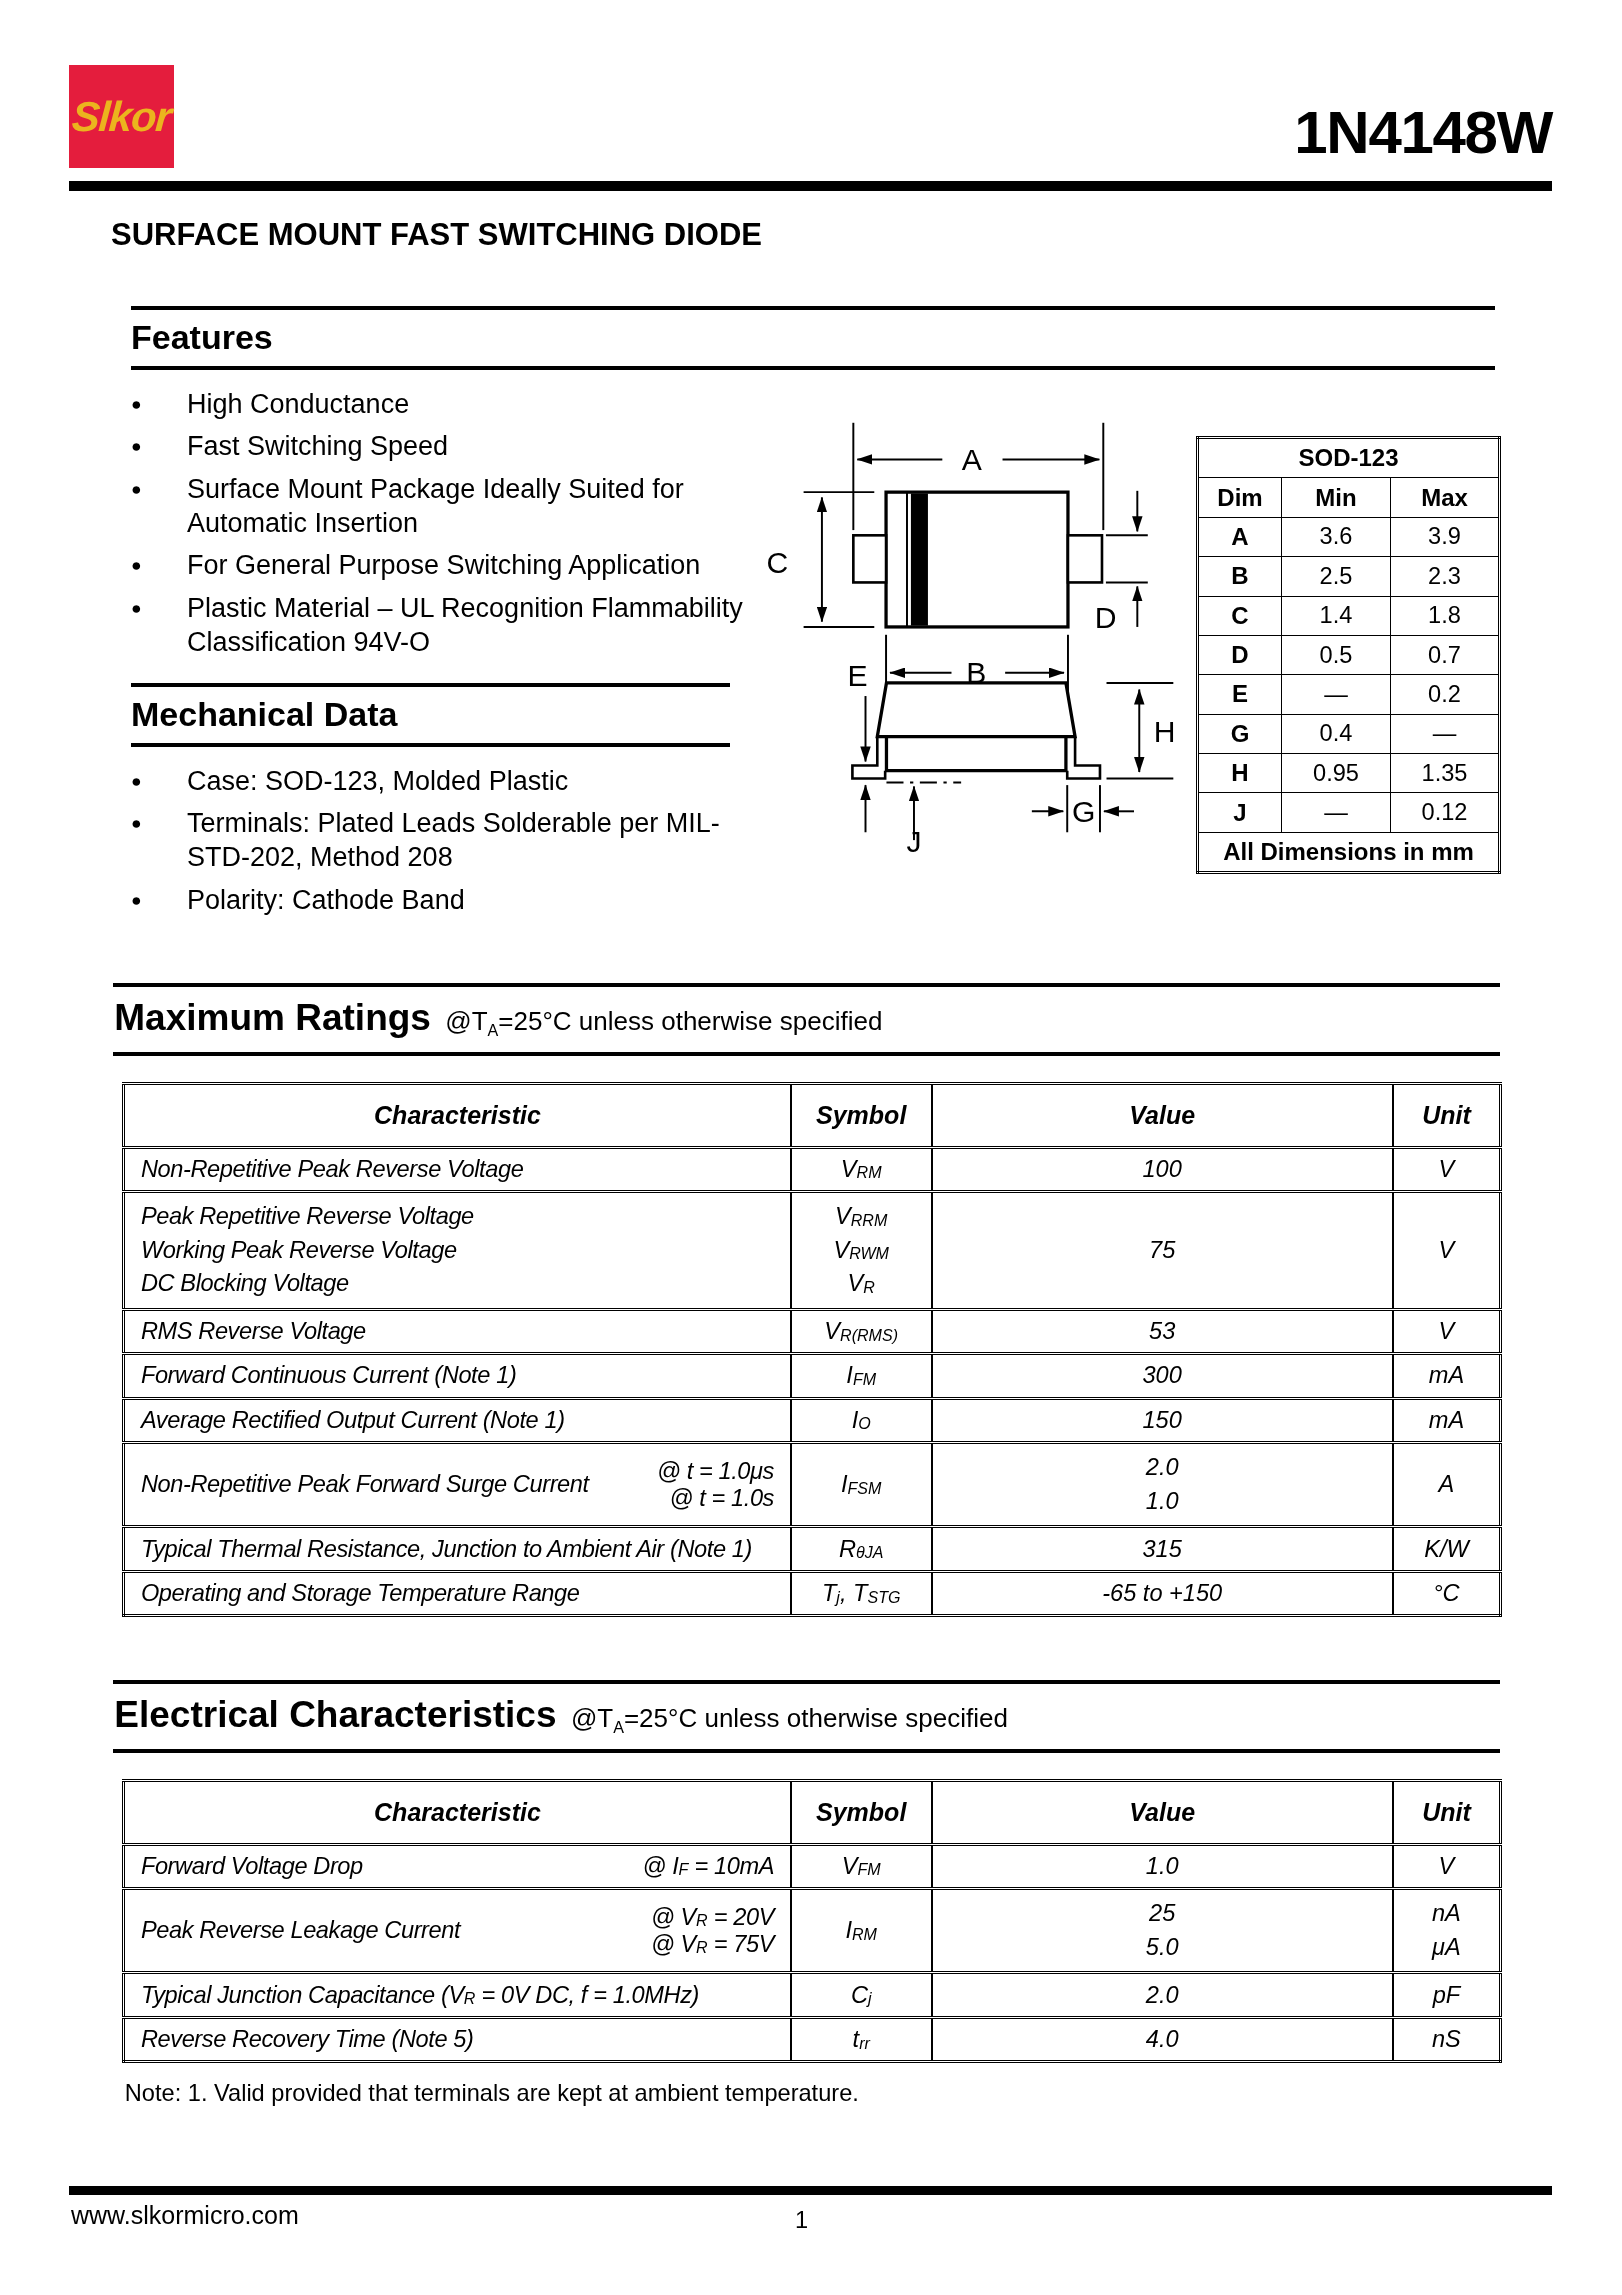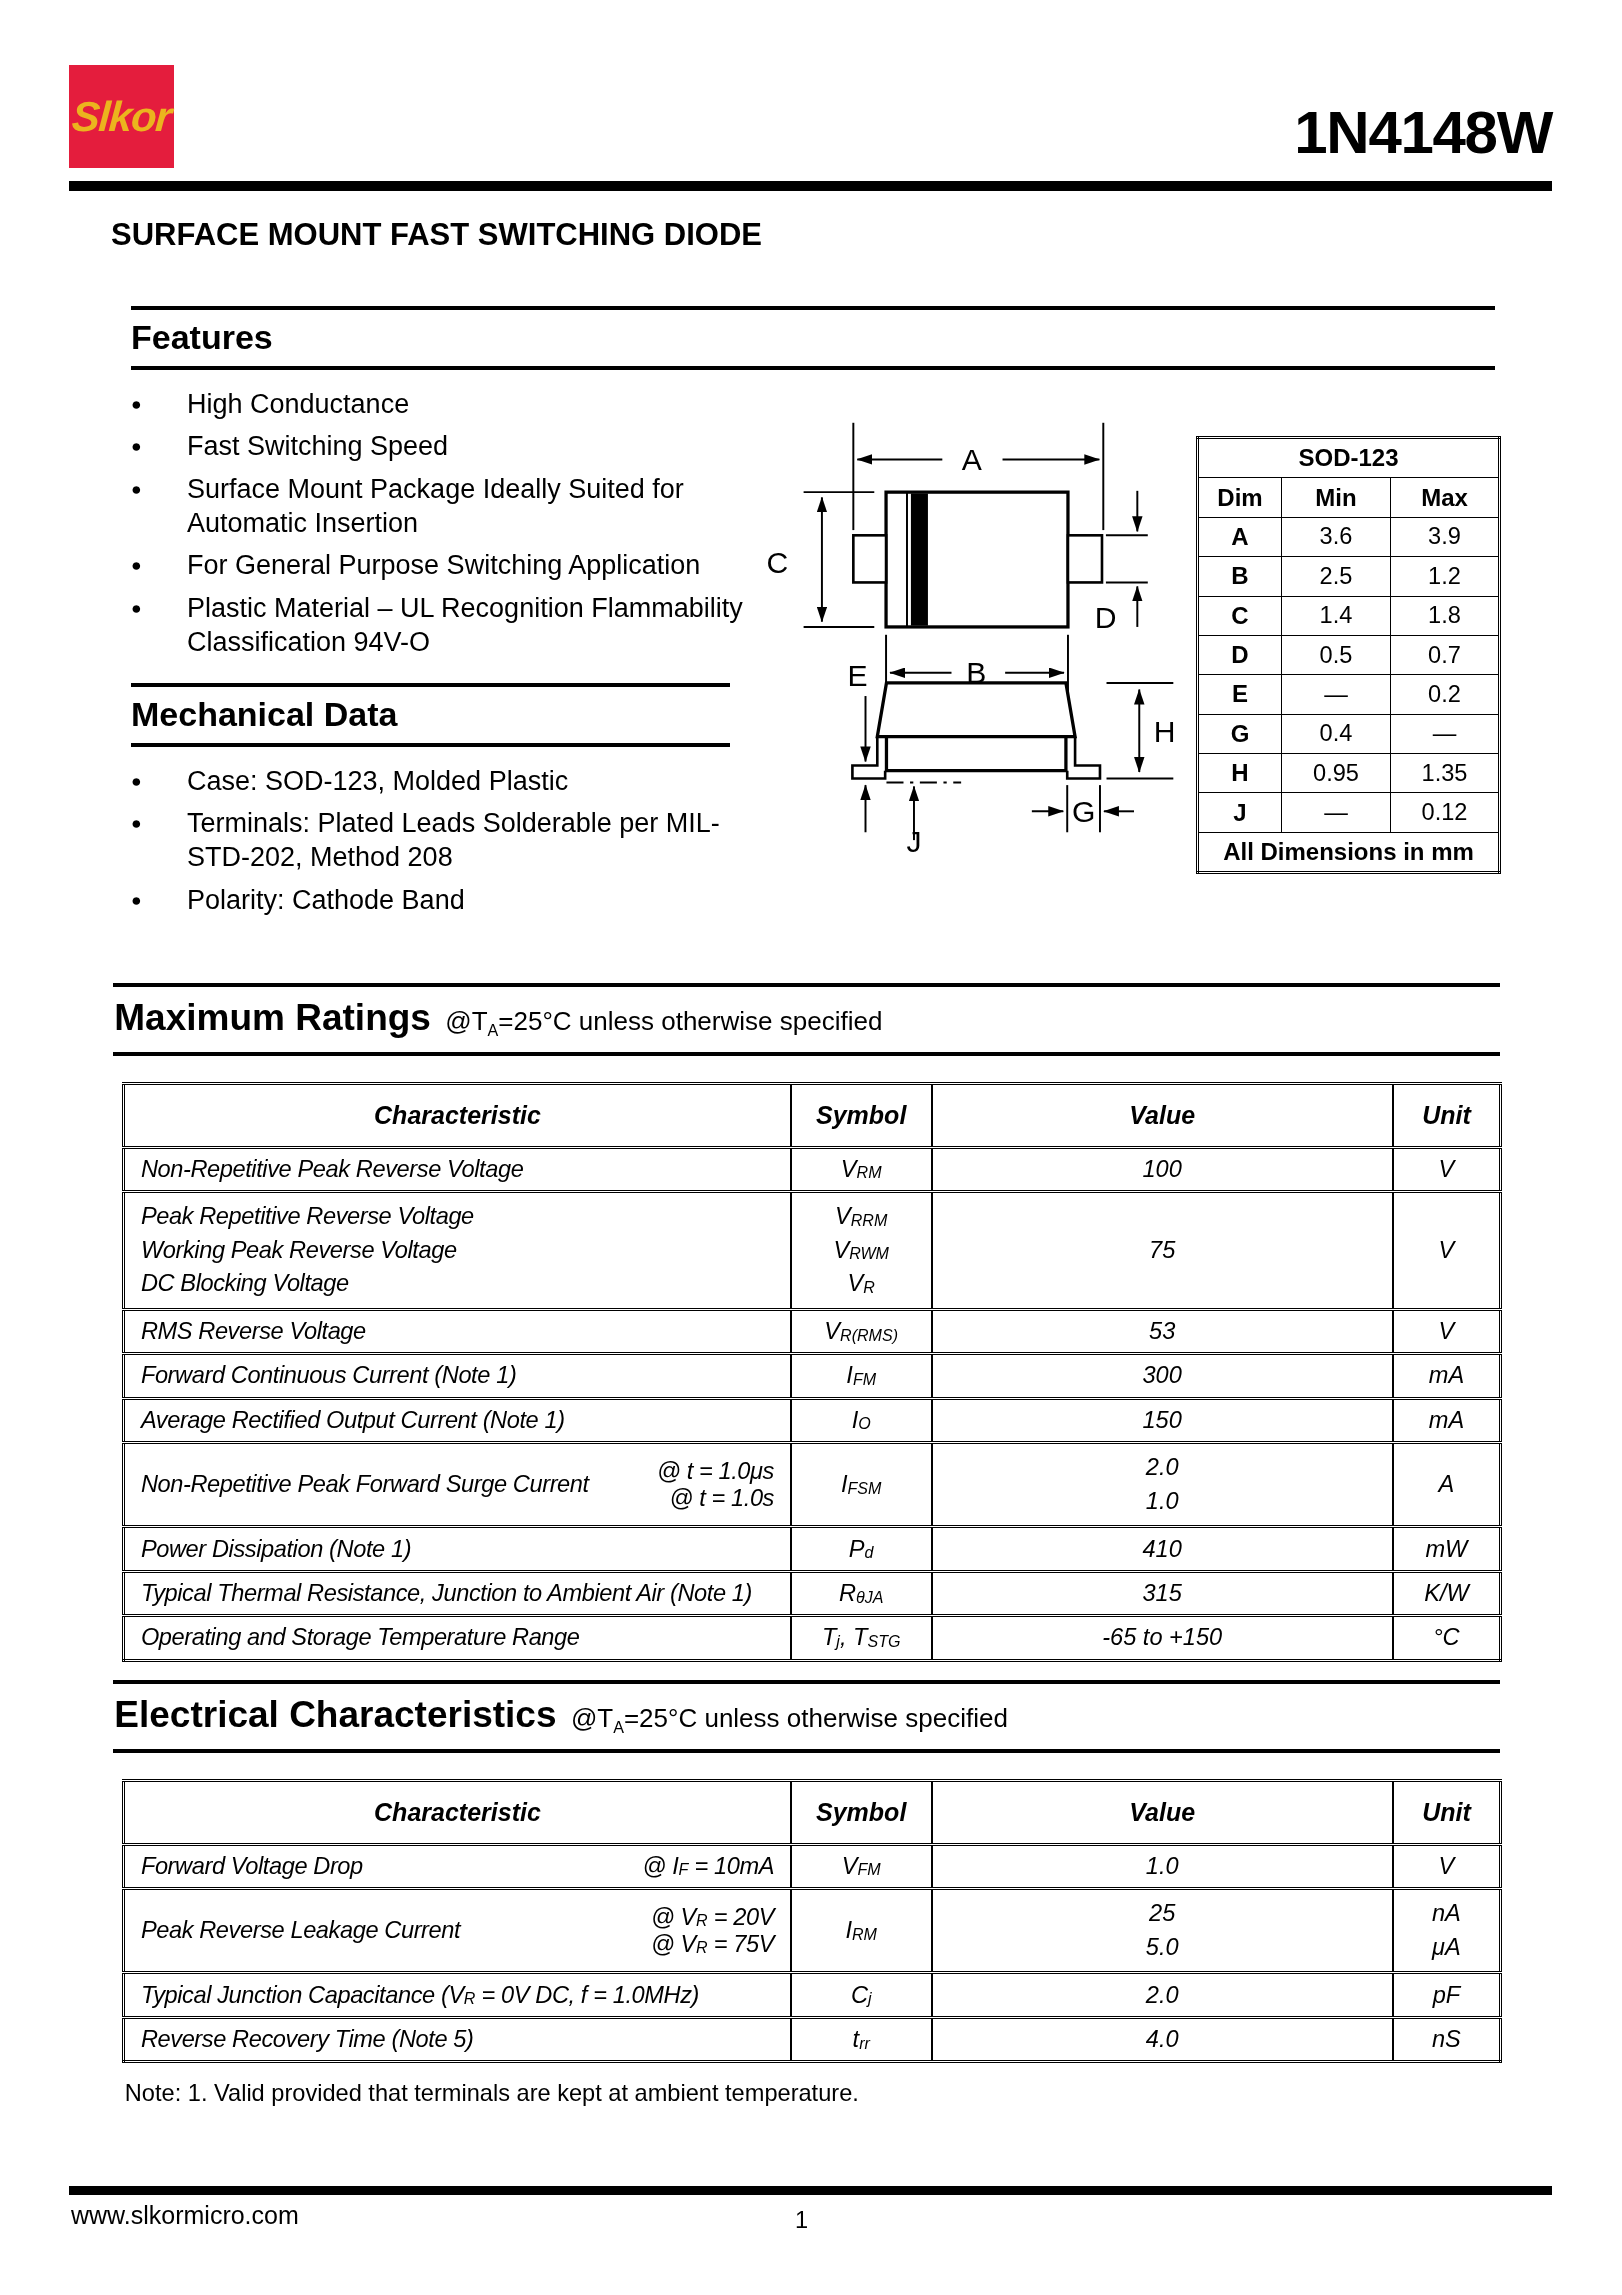--- a/index.html
+++ b/index.html
@@ -214,21 +214,21 @@
       <td class="b">Max</td>
     </tr>
     <tr>
       <td class="b">A</td>
       <td>3.6</td>
       <td>3.9</td>
     </tr>
     <tr>
       <td class="b">B</td>
       <td>2.5</td>
-      <td>1.2</td>
+      <td>2.3</td>
     </tr>
     <tr>
       <td class="b">C</td>
       <td>1.4</td>
       <td>1.8</td>
     </tr>
     <tr>
       <td class="b">D</td>
       <td>0.5</td>
       <td>0.7</td>
@@ -330,26 +330,20 @@
           </div>
         </td>
         <td class="c-sym"><span class="sym"><span>I</span><sub>FSM</sub></span></td>
         <td class="c-val mline">
           <div>2.0</div>
           <div>1.0</div>
         </td>
         <td class="c-unit">A</td>
       </tr>
       <tr>
-        <td class="c-char">Power Dissipation (Note 1)</td>
-        <td class="c-sym"><span class="sym"><span>P</span><sub>d</sub></span></td>
-        <td class="c-val">410</td>
-        <td class="c-unit">mW</td>
-      </tr>
-      <tr>
         <td class="c-char">Typical Thermal Resistance, Junction to Ambient Air (Note 1)</td>
         <td class="c-sym"><span class="sym"><span>R</span><sub>θJA</sub></span></td>
         <td class="c-val">315</td>
         <td class="c-unit">K/W</td>
       </tr>
       <tr>
         <td class="c-char">Operating and Storage Temperature Range</td>
         <td class="c-sym"><span class="sym"><span>T</span><sub>j</sub><span>, T</span><sub>STG</sub></span></td>
         <td class="c-val">-65 to +150</td>
         <td class="c-unit">°C</td>

